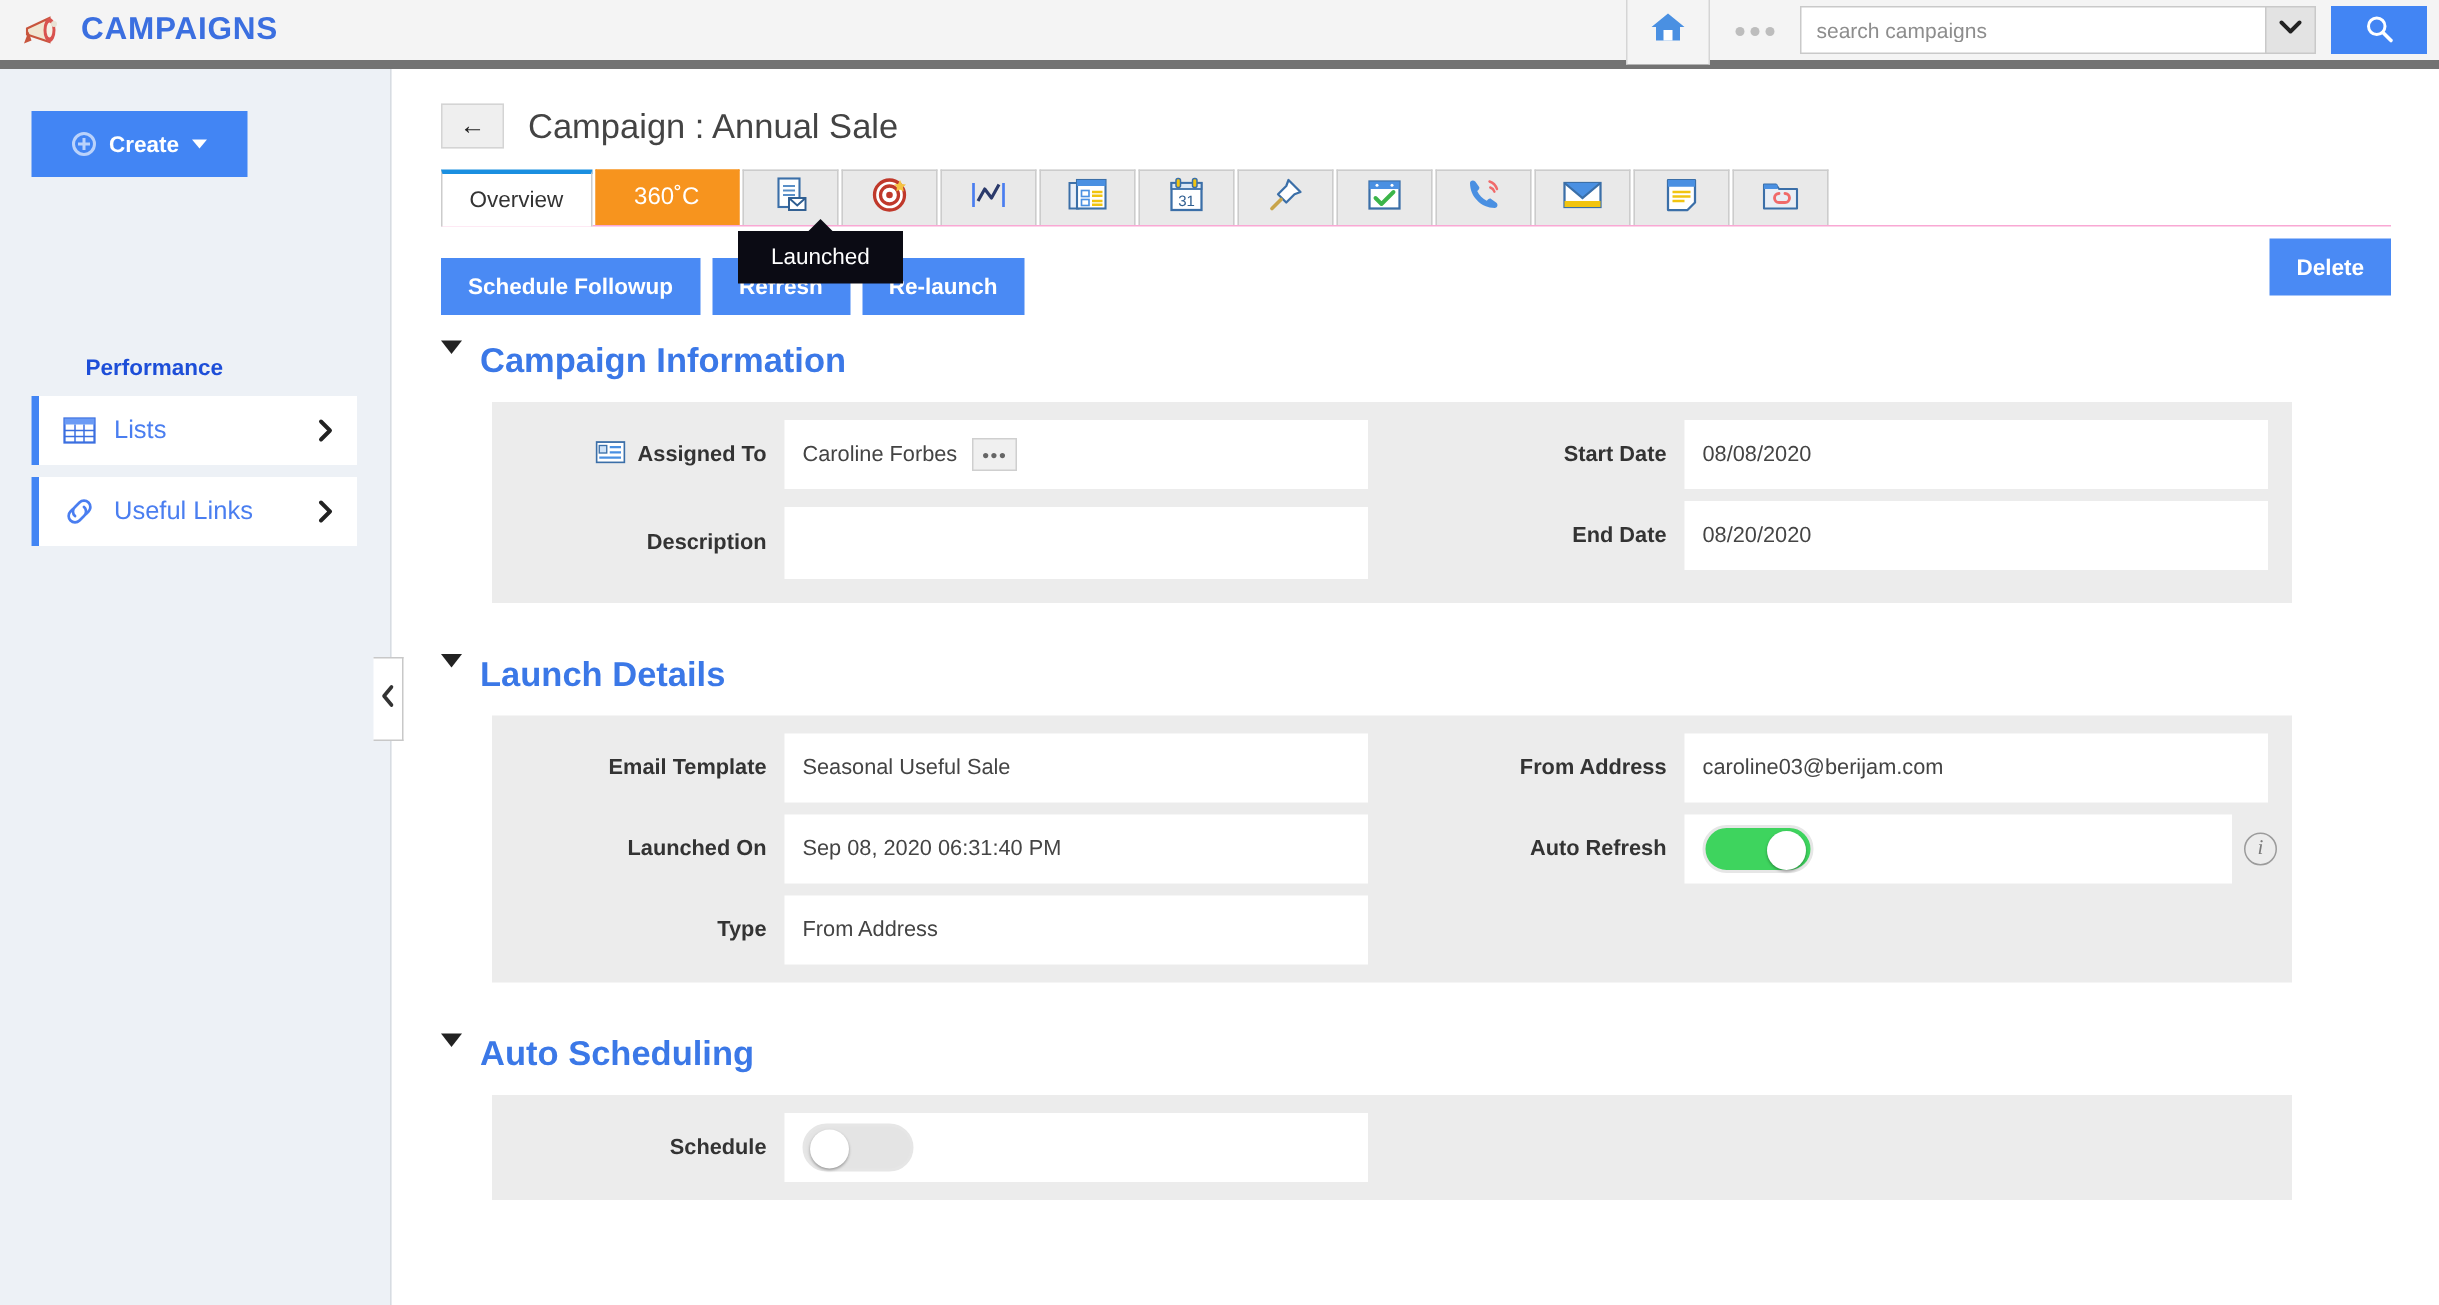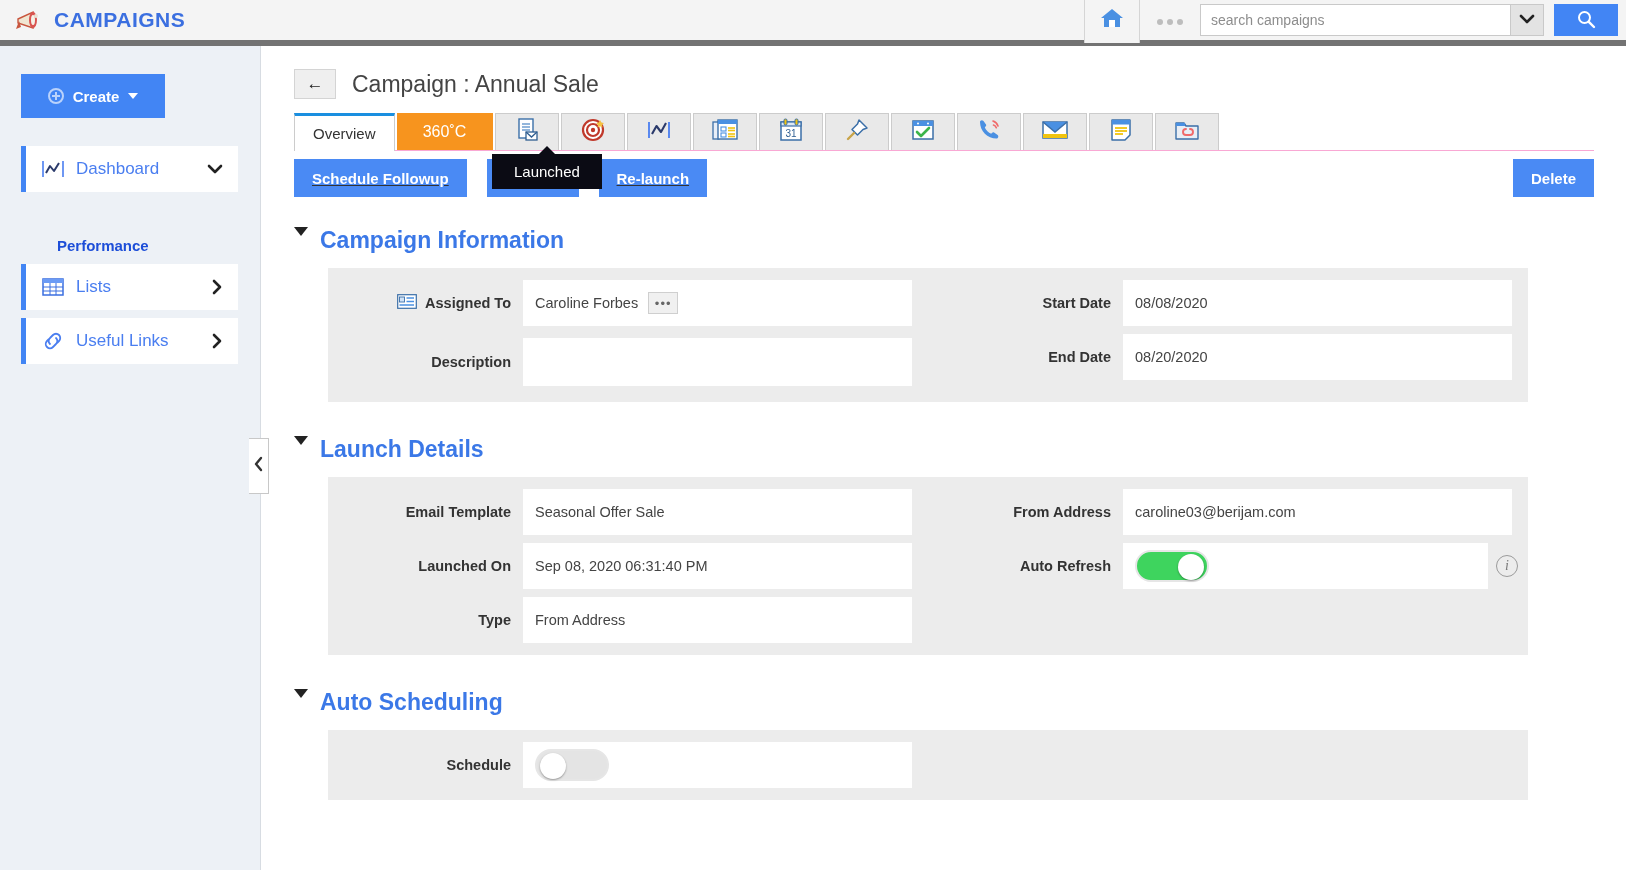--- a/index.html
+++ b/index.html
@@ -160,21 +160,21 @@
 
   
   .actionbar {
     position: relative; margin: 8px 0 0 32px; width: 1300px; height: 38px;
   }
   .btn-blue {
     background: #4a8af4; border: none; color: #fff; height: 38px;
     font-size: 15px; font-weight: bold; padding: 0 18px; cursor: pointer;
     font-family: "Liberation Sans", sans-serif;
   }
-  .action-left { display: flex; gap: 20px; position: absolute; left: 0; top: 0; text-decoration: underline; }
+  .action-left { display: flex; gap: 8px; position: absolute; left: 0; top: 13px; }
   .action-right { position: absolute; right: 0; top: 0; }
   .tooltip {
     position: absolute; left: 198px; top: -5px;
     background: #0b0b14; color: #fff; font-size: 15px;
     padding: 9px 22px; white-space: nowrap; z-index: 20;
   }
   .tooltip::after {
     content: ""; position: absolute; left: 50%; top: -8px; margin-left: -8px;
     border-left: 8px solid transparent; border-right: 8px solid transparent;
     border-bottom: 8px solid #0b0b14;
@@ -285,35 +285,20 @@
   </div>
 </div>
 
 <div class="sidebar">
   <button class="create-btn">
     <span class="create-plus"></span>
     <span>Create</span>
     <span class="caret-down-white"></span>
   </button>
 
-  <div class="nav-item" style="top:100px">
-    <span class="nav-icon">
-      <svg width="24" height="20" viewBox="0 0 24 20">
-        <line x1="2" y1="2" x2="2" y2="18" stroke="#4a7ef0" stroke-width="1.6"></line>
-        <path d="M5 14 L9 7 L13 12 L18 4" stroke="#2b3a6b" stroke-width="2" fill="none" stroke-linejoin="round"></path>
-        <line x1="22" y1="2" x2="22" y2="18" stroke="#4a7ef0" stroke-width="1.6"></line>
-      </svg>
-    </span>
-    <span class="nav-label">Dashboard</span>
-    <span class="nav-arrow">
-      <svg width="18" height="14" viewBox="0 0 18 14">
-        <path d="M3 4 L9 10 L15 4" stroke="#222" stroke-width="2.6" fill="none" stroke-linecap="round" stroke-linejoin="round"></path>
-      </svg>
-    </span>
-  </div>
 
   <div class="nav-sub" style="top:182px">
     <span>Performance</span>
   </div>
 
   <div class="nav-item" style="top:218px">
     <span class="nav-icon">
       <svg width="22" height="20" viewBox="0 0 22 20">
         <rect x="1" y="2" width="20" height="16" fill="#fff" stroke="#3b6fe0" stroke-width="1.5"></rect>
         <rect x="1" y="2" width="20" height="4" fill="#6b9bf5"></rect>
@@ -544,21 +529,21 @@
 
   <div class="section" style="margin-top:34px">
     <div class="section-head">
       <span class="chev"></span>
       <span>Launch Details</span>
     </div>
     <div class="panel">
       <div class="col">
         <div class="frow">
           <div class="flabel">Email Template</div>
-          <div class="fvalue">Seasonal Offer Sale</div>
+          <div class="fvalue">Seasonal Useful Sale</div>
         </div>
         <div class="frow">
           <div class="flabel">Launched On</div>
           <div class="fvalue">Sep 08, 2020 06:31:40 PM</div>
         </div>
         <div class="frow">
           <div class="flabel">Type</div>
           <div class="fvalue">From Address</div>
         </div>
       </div>

